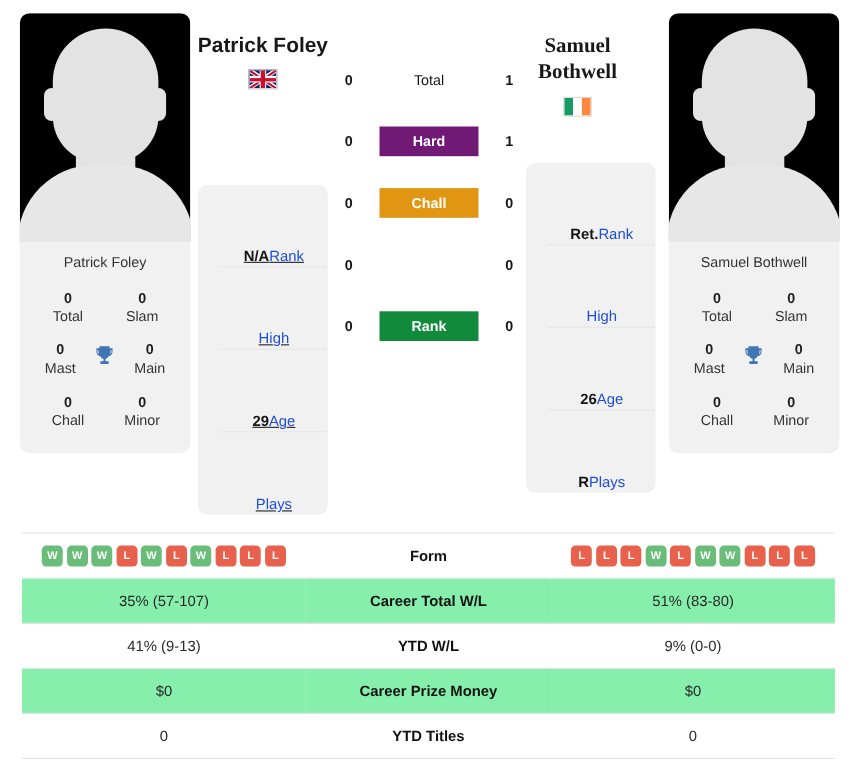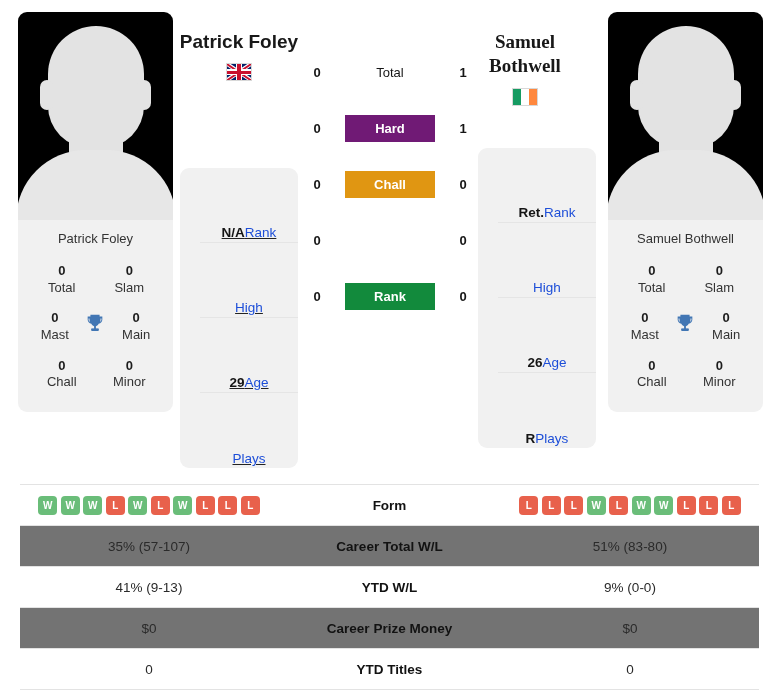--- a/index.html
+++ b/index.html
@@ -230,21 +230,21 @@
   .cmp-table {
     position: absolute;
     left: 20px;
     top: 484px;
     width: 739px;
     border-collapse: collapse;
     table-layout: fixed;
   }
   .cmp-table tr { border-top: 1px solid #e3e3e3; }
   .cmp-table tr:last-child { border-bottom: 1px solid #e3e3e3; }
-  .cmp-table tr.alt { background: #737373; }
+  .cmp-table tr.alt { background: #86efac; }
   .cmp-table td {
     height: 41px;
     text-align: center;
     vertical-align: middle;
     font-size: 13.5px;
     color: #2a2a2a;
   }
   .cmp-table td.label {
     font-weight: bold;
     color: #121212;

